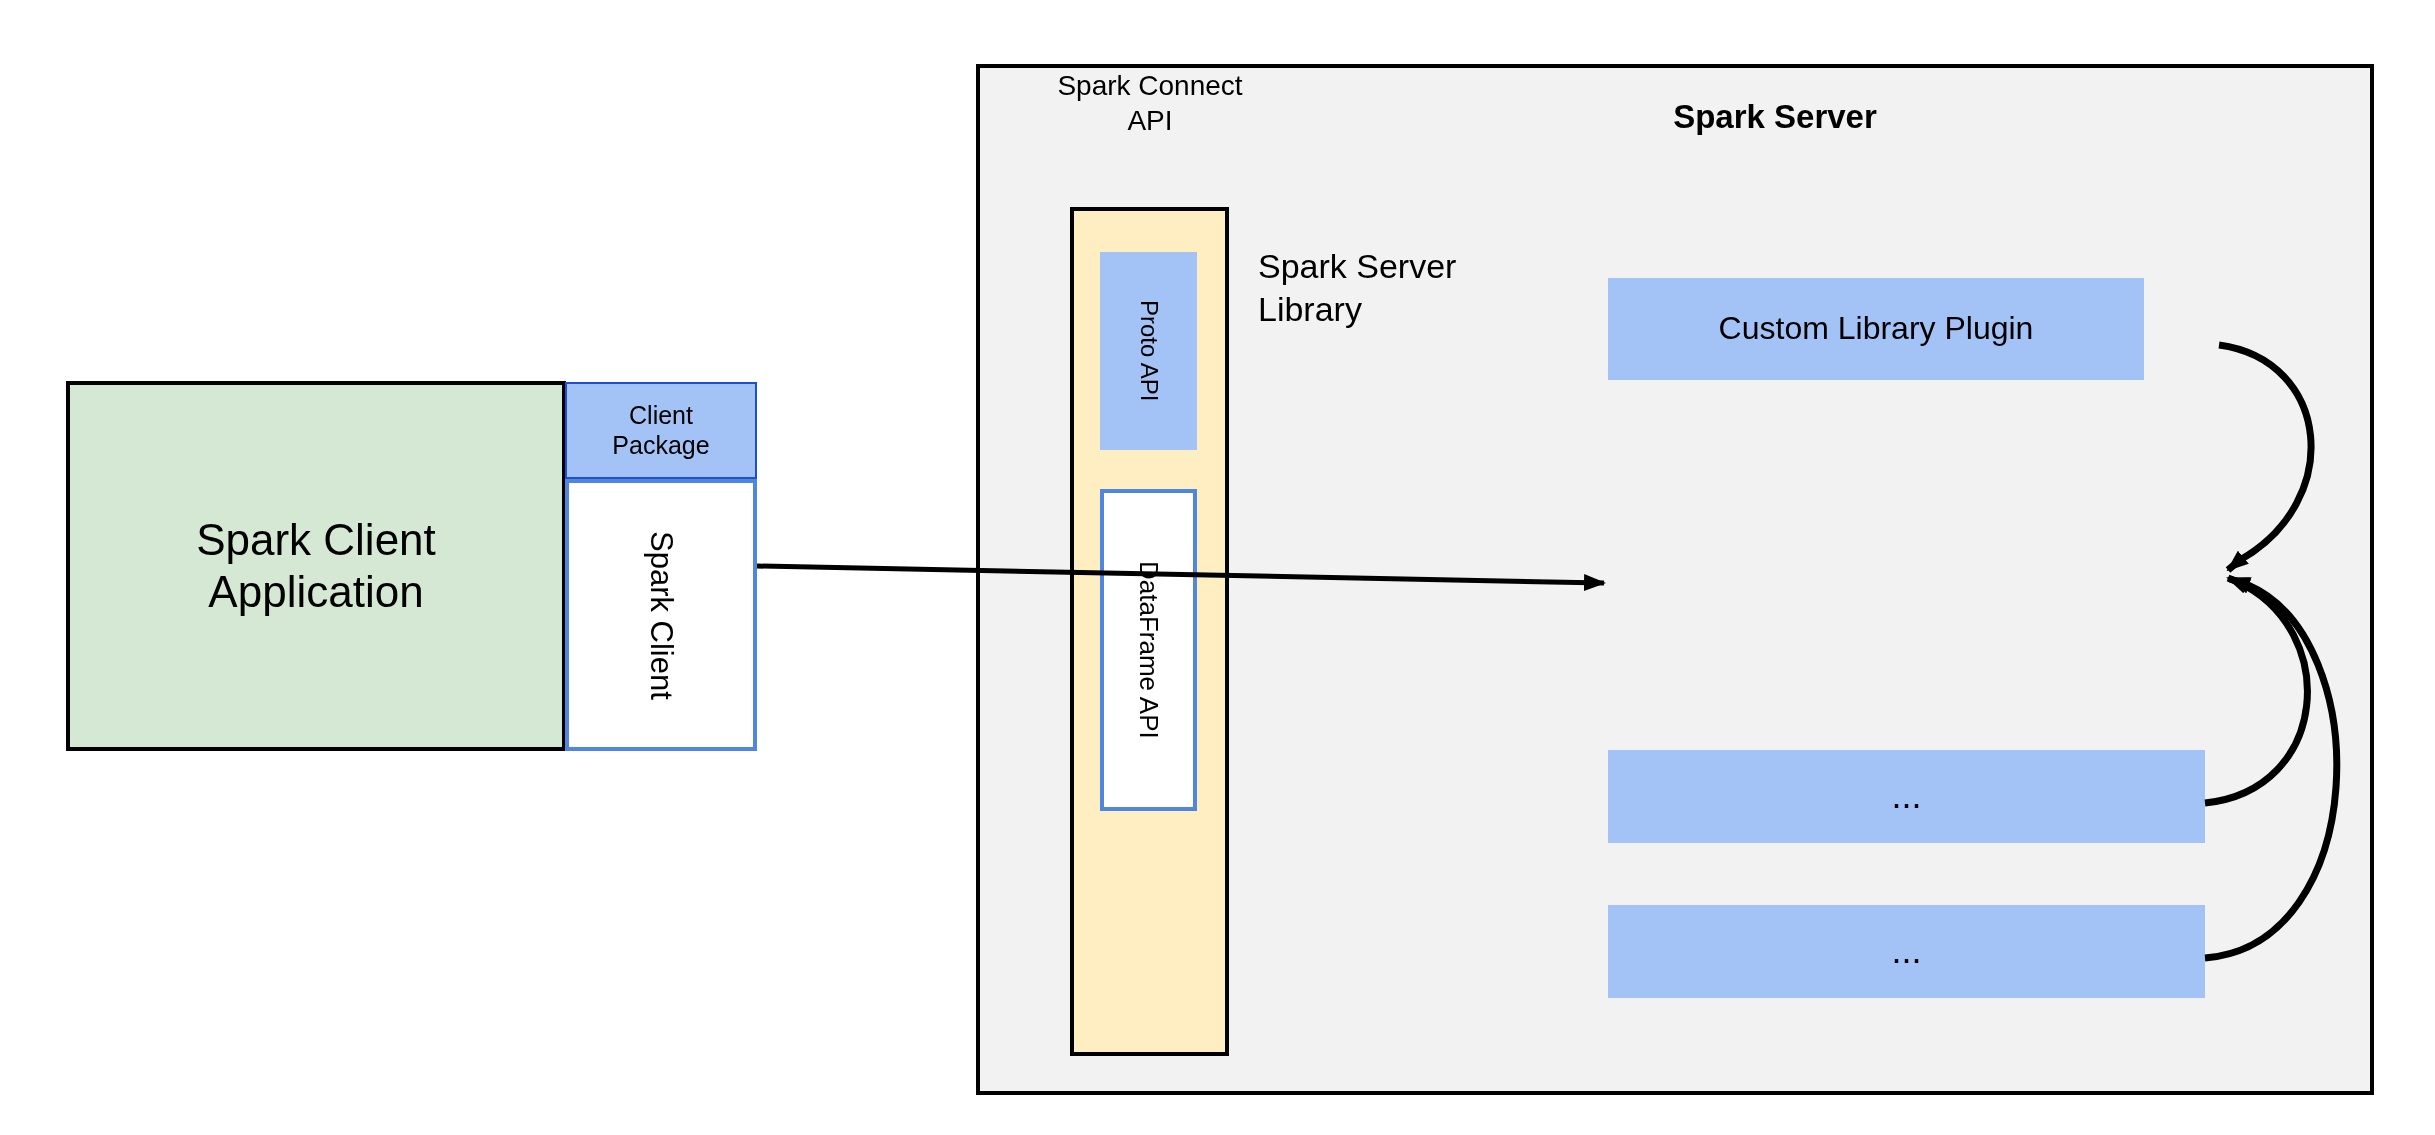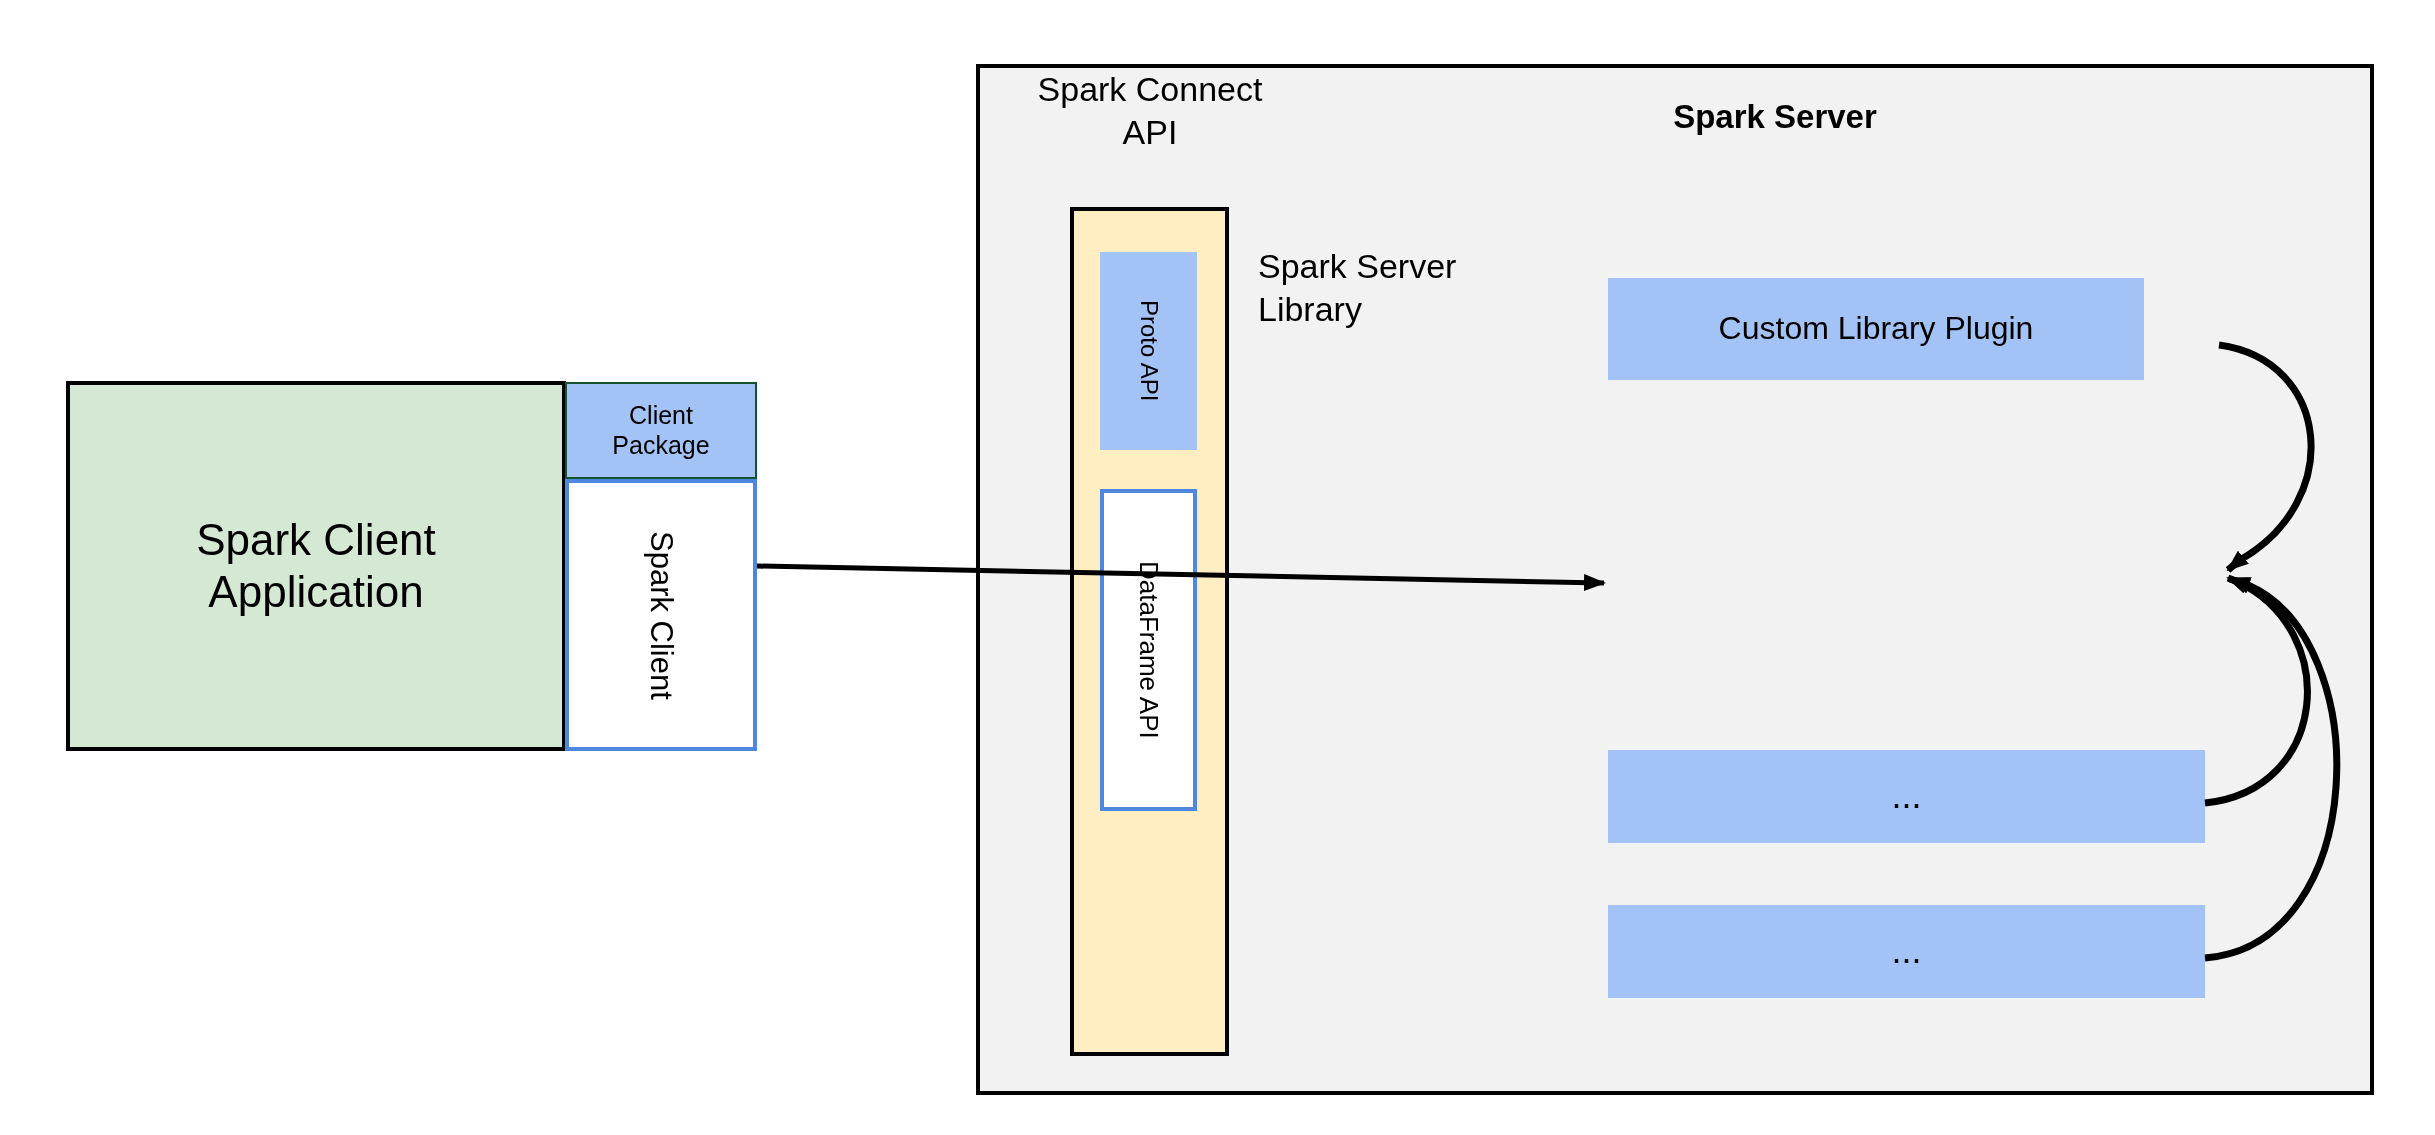--- a/index.html
+++ b/index.html
@@ -37,21 +37,21 @@
     background: #d5e8d4;
     border: 4px solid #000000;
     font-size: 44px;
   }
   #client-package-box {
     left: 565px;
     top: 382px;
     width: 192px;
     height: 97px;
     background: #a3c2f5;
-    border: 2px solid #14532d;
+    border: 2px solid #1d4ed8;
     font-size: 25px;
   }
   #spark-client-box {
     left: 565px;
     top: 479px;
     width: 192px;
     height: 272px;
     background: #ffffff;
     border: 4px solid #4e86e0;
     font-size: 31px;
@@ -80,21 +80,21 @@
     text-align: center;
     font-size: 33px;
     font-weight: bold;
   }
   #spark-connect-label {
     position: absolute;
     left: 1000px;
     top: 68px;
     width: 300px;
     text-align: center;
-    font-size: 34px;
+    font-size: 28px;
     line-height: 1.25;
   }
   #server-library-label {
     position: absolute;
     left: 1258px;
     top: 245px;
     width: 290px;
     text-align: left;
     font-size: 34px;
     line-height: 1.25;

